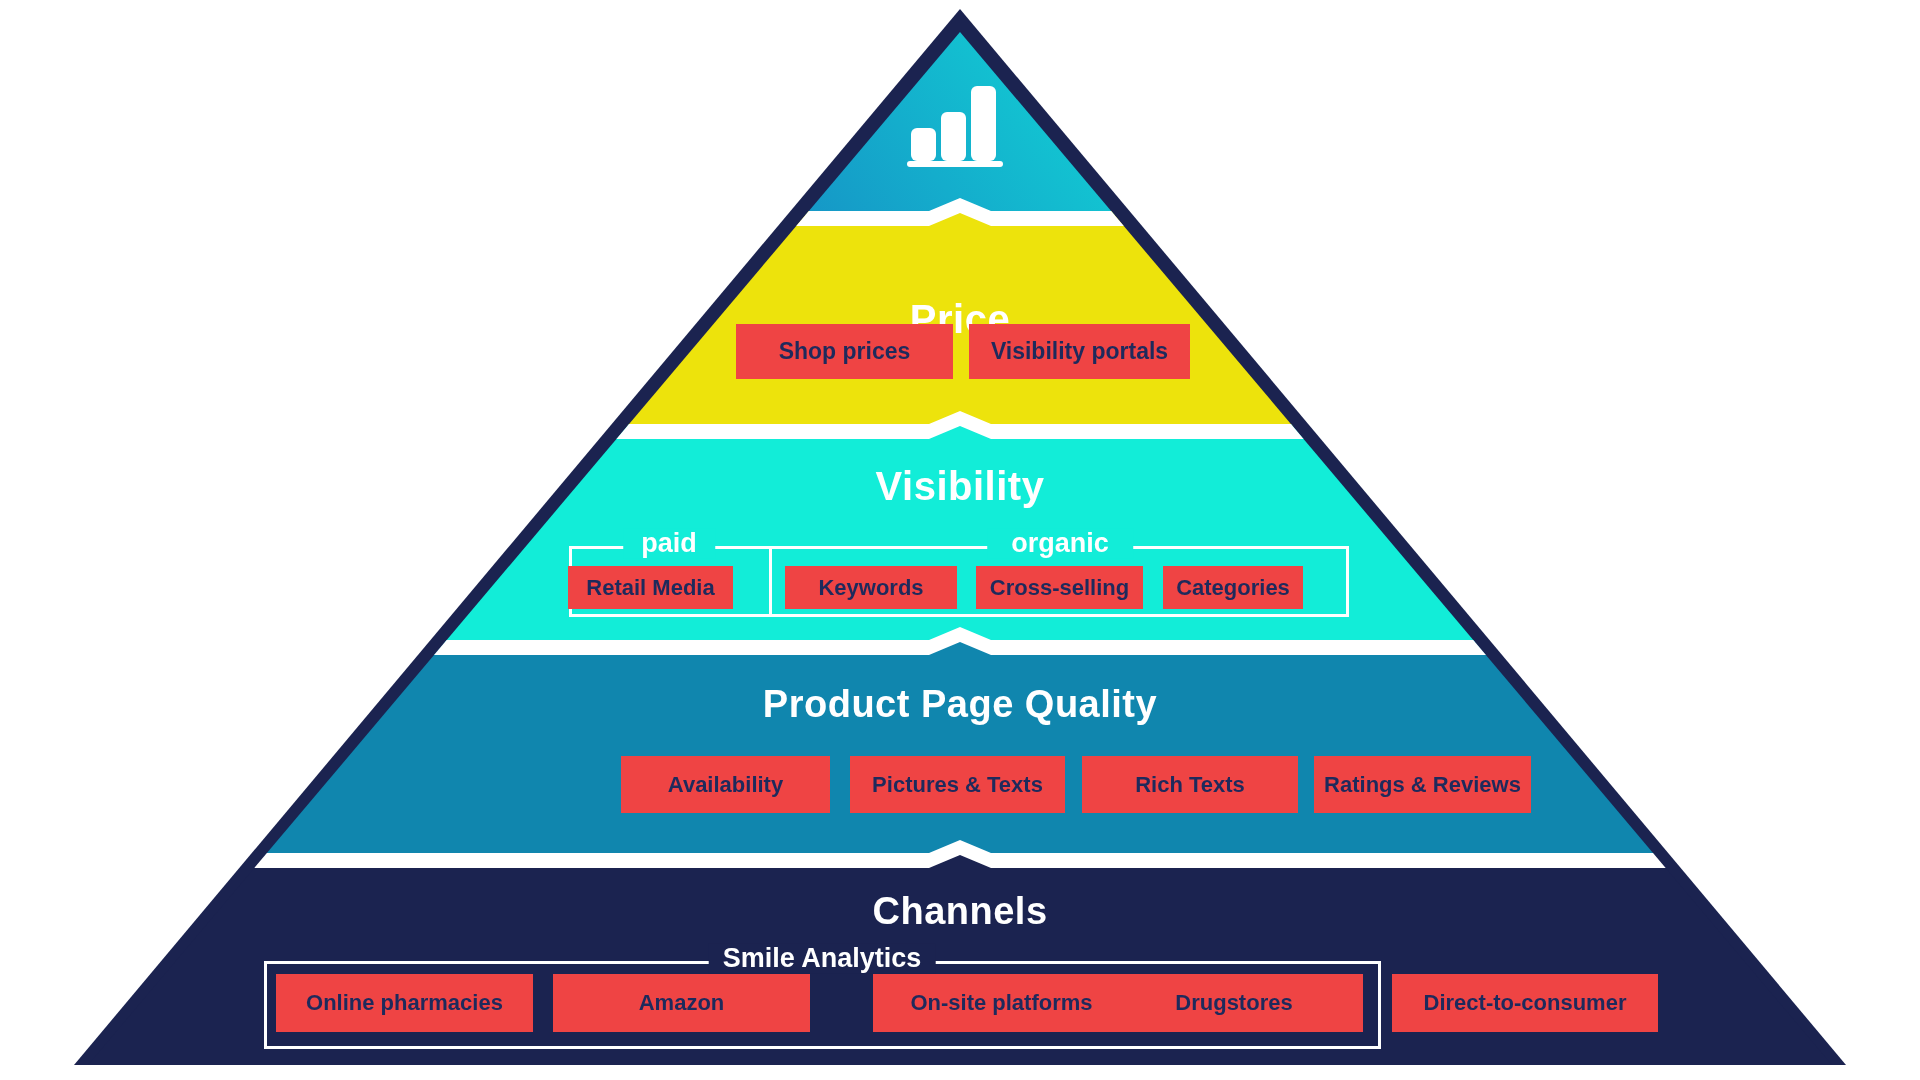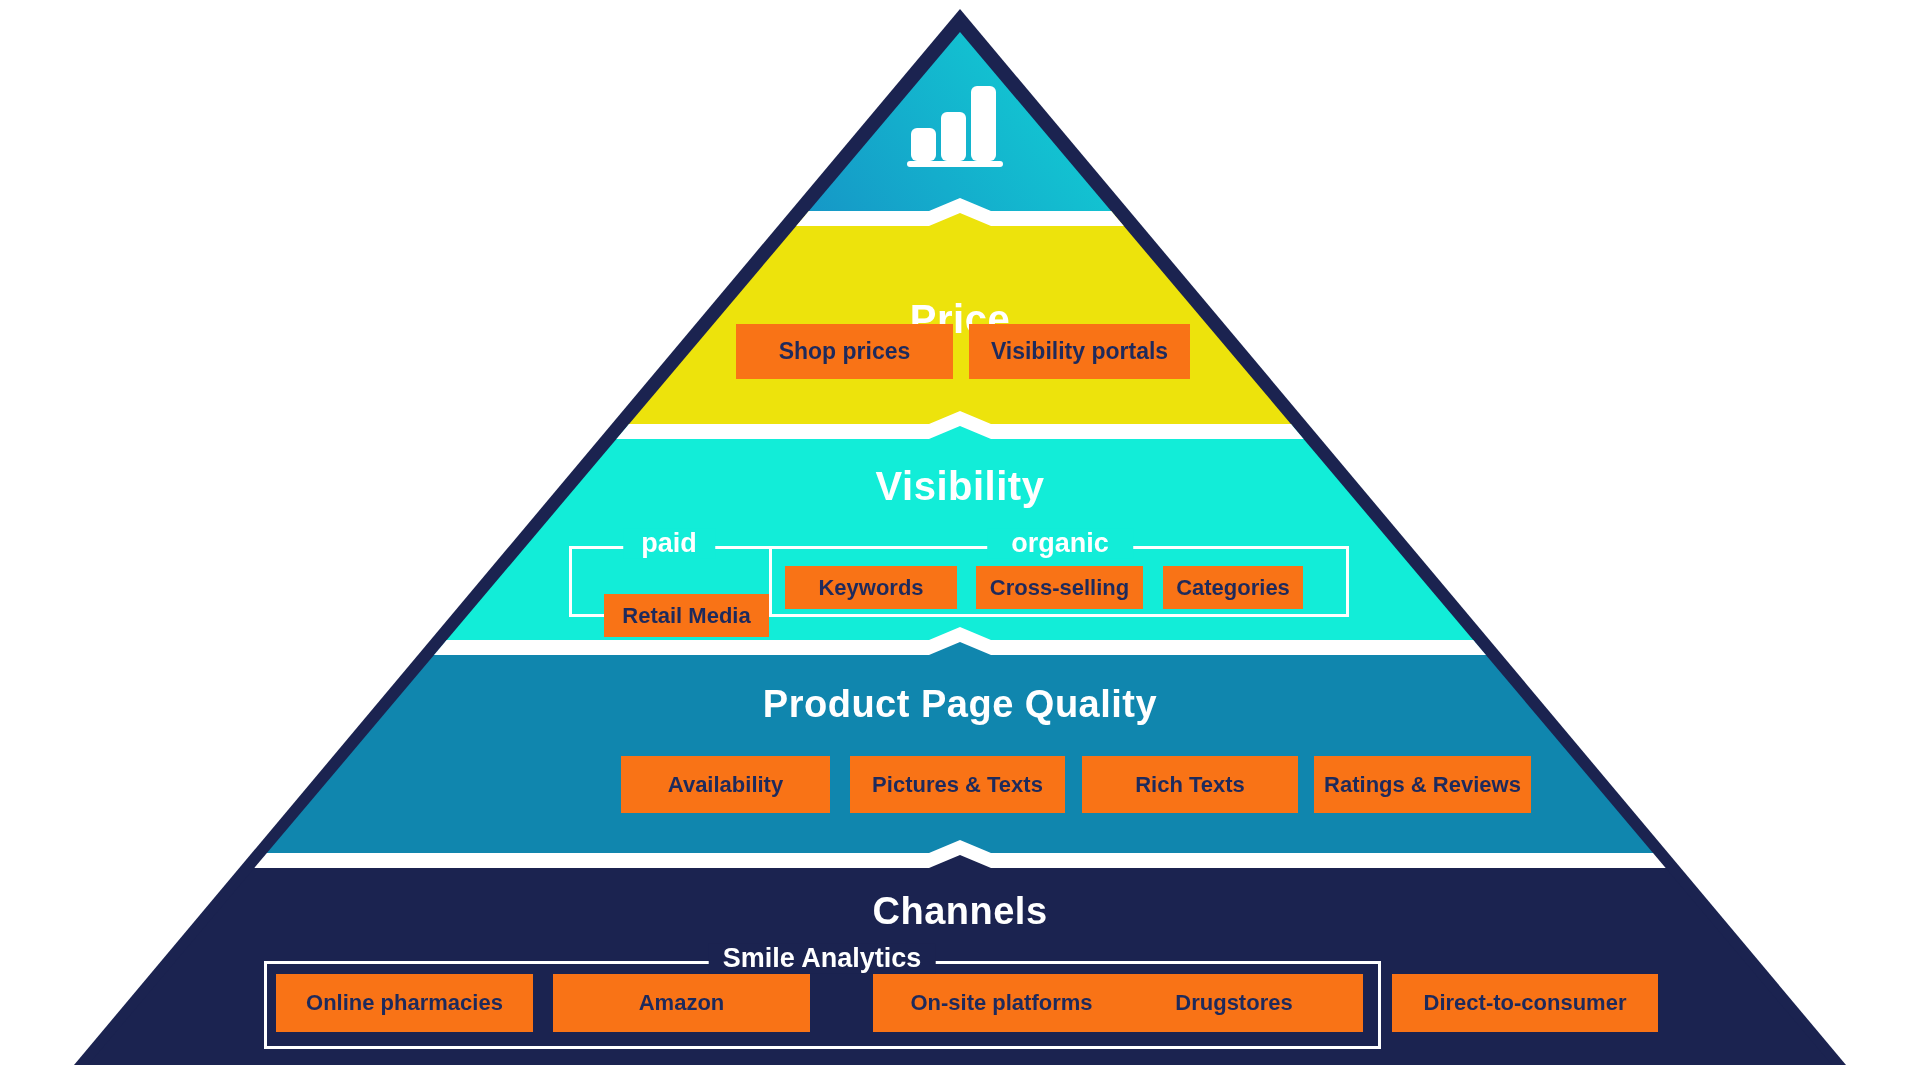--- a/index.html
+++ b/index.html
@@ -20,29 +20,29 @@
   .layer-title{
     position:absolute;transform:translate(-50%,-50%);
     color:#ffffff;font-weight:700;letter-spacing:.5px;white-space:nowrap;
   }
   .t-price{left:960px;top:283px;font-size:40px;margin-top:36px;}
   .t-visibility{left:960px;top:486px;font-size:40px;}
   .t-ppq{left:960px;top:704px;font-size:38px;}
   .t-channels{left:960px;top:911px;font-size:38px;}
 
   .chip{
-    position:absolute;background:#f97316;color:#1E2A5C;font-weight:700;
+    position:absolute;background:#ef4444;color:#1E2A5C;font-weight:700;
     display:flex;align-items:center;justify-content:center;text-align:center;
     white-space:nowrap;box-sizing:border-box;
   }
   
   .c-shop{left:736px;top:324px;width:217px;height:55px;font-size:23px;}
   .c-portals{left:969px;top:324px;width:221px;height:55px;font-size:23px;}
   
-  .c-retail{left:604px;top:566px;width:165px;height:43px;font-size:22px;margin-top:28px;}
+  .c-retail{left:568px;top:566px;width:165px;height:43px;font-size:22px;}
   .c-keywords{left:785px;top:566px;width:172px;height:43px;font-size:22px;}
   .c-cross{left:976px;top:566px;width:167px;height:43px;font-size:22px;}
   .c-categories{left:1163px;top:566px;width:140px;height:43px;font-size:22px;}
   
   .c-listing{left:386px;top:756px;width:214px;height:57px;font-size:22px;}
   .c-availability{left:621px;top:756px;width:209px;height:57px;font-size:22px;}
   .c-pictures{left:850px;top:756px;width:215px;height:57px;font-size:22px;}
   .c-richmedia{left:1082px;top:756px;width:216px;height:57px;font-size:22px;}
   .c-ratings{left:1314px;top:756px;width:217px;height:57px;font-size:22px;}
   

